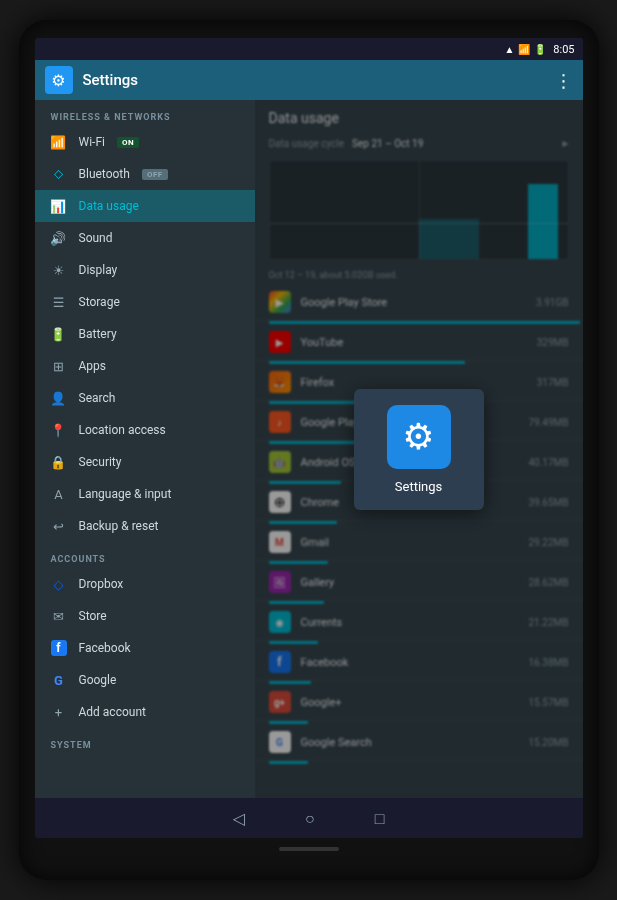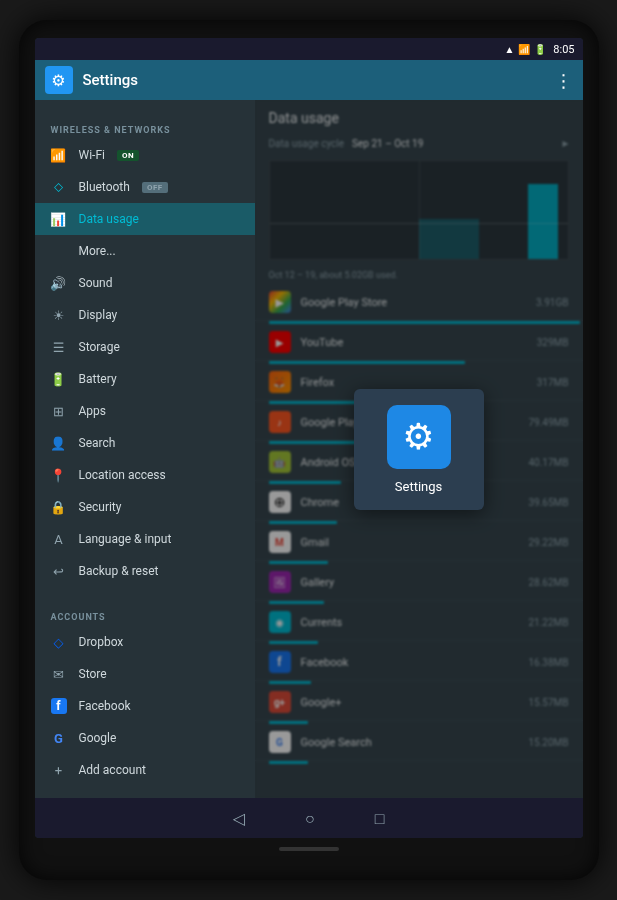--- a/index.html
+++ b/index.html
@@ -102,21 +102,21 @@
       background: #263238;
       flex-shrink: 0;
       overflow-y: auto;
       padding-bottom: 10px;
     }
     .sidebar-section-header {
       color: #78909C;
       font-size: 9px;
       font-weight: bold;
       letter-spacing: 1px;
-      padding: 25px 16px 4px;
+      padding: 12px 16px 4px;
       text-transform: uppercase;
     }
     .sidebar-item {
       display: flex;
       align-items: center;
       padding: 8px 16px;
       gap: 12px;
       cursor: pointer;
       color: #cfd8dc;
       font-size: 12px;
@@ -376,24 +376,20 @@
         </div>
         <div class="sidebar-item">
           <span class="sidebar-item-icon" style="color:#00BCD4;">⬦</span>
           <span>Bluetooth</span>
           <span class="toggle-btn toggle-off">OFF</span>
         </div>
         <div class="sidebar-item active">
           <span class="sidebar-item-icon">📊</span>
           <span>Data usage</span>
         </div>
-        <div class="sidebar-item">
-          <span class="sidebar-item-icon"></span>
-          <span>More...</span>
-        </div>
 
         <div class="sidebar-item">
           <span class="sidebar-item-icon">🔊</span>
           <span>Sound</span>
         </div>
         <div class="sidebar-item">
           <span class="sidebar-item-icon">☀</span>
           <span>Display</span>
         </div>
         <div class="sidebar-item">

